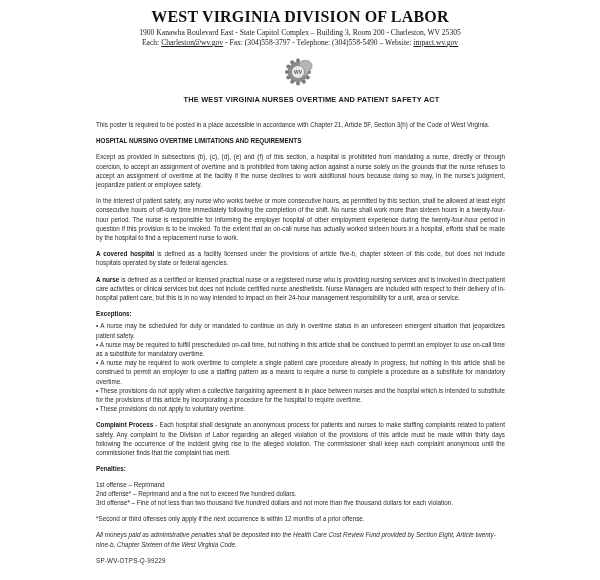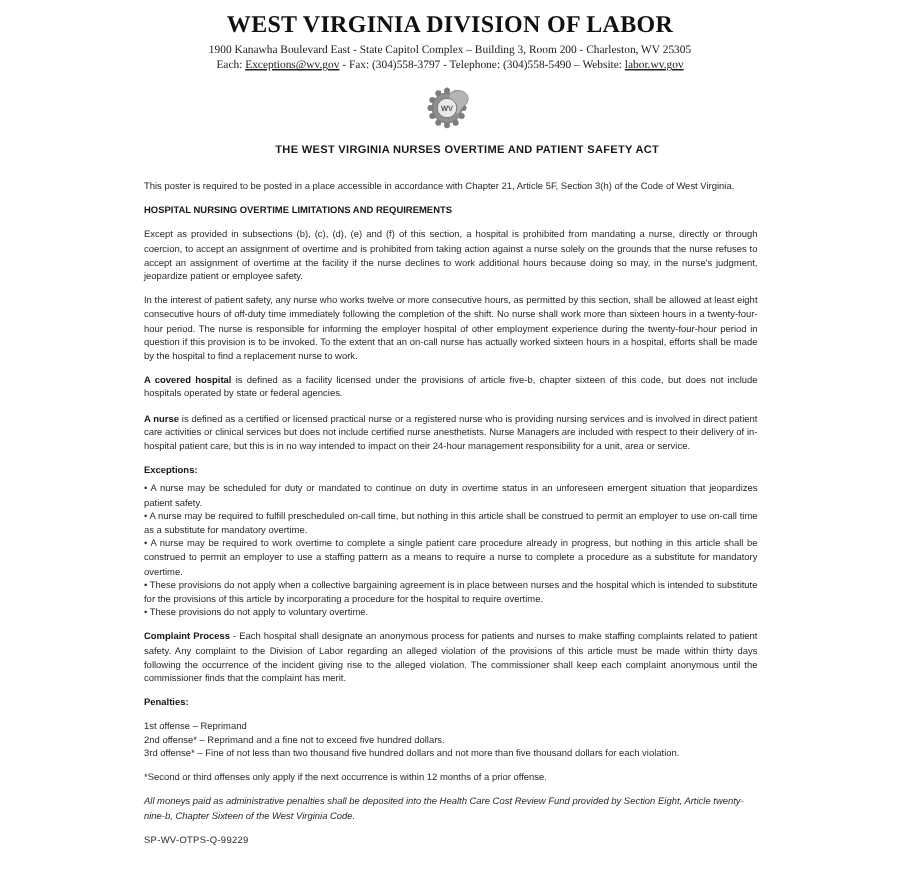--- a/index.html
+++ b/index.html
@@ -38,21 +38,21 @@
   .doc-code { text-align:left; margin-bottom:0 !important; letter-spacing:.2px; }
 </style>
 </head>
 <body>
 
 <div class="page">
 
   <div class="hdr">
     <div class="org-title">WEST VIRGINIA DIVISION OF LABOR</div>
     <div class="addr">1900 Kanawha Boulevard East - State Capitol Complex – Building 3, Room 200 - Charleston, WV 25305</div>
-    <div class="contact"><span>Each: </span><a>Exceptions@wv.gov</a><span> - Fax: (304)558-3797 - Telephone: (304)558-5490 – Website: </span><a>labor.wv.gov</a></div>
+    <div class="contact"><span>Each: </span><a>Charleston@wv.gov</a><span> - Fax: (304)558-3797 - Telephone: (304)558-5490 – Website: </span><a>impact.wv.gov</a></div>
   </div>
 
   <div class="seal-wrap">
     <svg width="34" height="34" viewBox="0 0 34 34">
       <g fill="#8f8f8f" stroke="#6e6e6e" stroke-width="0.6">
         <circle cx="15" cy="18" r="10"></circle>
         <g fill="#7c7c7c" stroke="none">
           <circle cx="15" cy="6.5" r="2"></circle>
             <circle cx="20.8" cy="8.2" r="2"></circle>
             <circle cx="24.8" cy="12.6" r="2"></circle>

